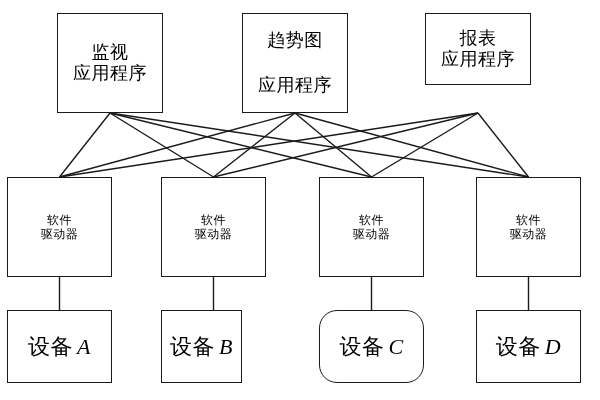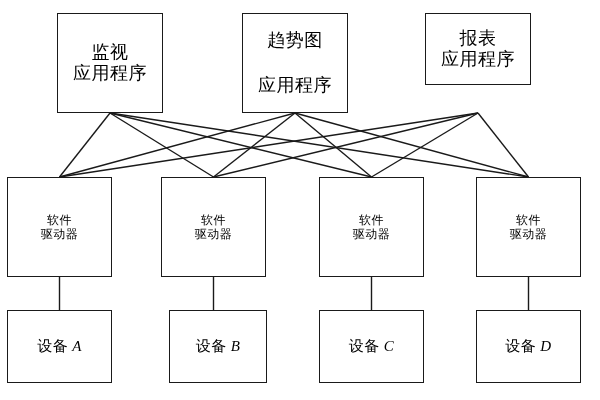--- a/index.html
+++ b/index.html
@@ -34,21 +34,21 @@
     text-align: center;
     line-height: 1.18;
     color: #000000;
   }
   .node .line {
     display: block;
     white-space: nowrap;
   }
   .app-node   { font-size: 18px; letter-spacing: 0.5px; }
   .driver-node{ font-size: 12px; letter-spacing: 0.5px; }
-  .device-node{ font-size: 15px; letter-spacing: 0.5px; }
+  .device-node{ font-size: 22px; letter-spacing: 0.5px; }
   .device-node .line { display: inline; }
   .dev-letter {
     font-style: italic;
     font-family: "Liberation Serif", "DejaVu Serif", serif;
     padding-left: 4px;
   }
 </style>
 </head>
 <body>
 
@@ -96,23 +96,23 @@
         <span class="line">软件</span>
         <span class="line">驱动器</span>
       </div>
       <div class="node driver-node" style="left: 476px; top: 177px; width: 105px; height: 100px;">
         <span class="line">软件</span>
         <span class="line">驱动器</span>
       </div>
       <div class="node device-node" style="left: 7px; top: 310px; width: 105px; height: 73px;">
         <span class="line"><span>设备</span><span class="dev-letter">A</span></span>
       </div>
-      <div class="node device-node" style="left: 161px; top: 310px; width: 98px; height: 73px; margin-left: 8px;">
+      <div class="node device-node" style="left: 161px; top: 310px; width: 81px; height: 73px;">
         <span class="line"><span>设备</span><span class="dev-letter">B</span></span>
       </div>
-      <div class="node device-node" style="left: 319px; top: 310px; width: 105px; height: 73px;">
+      <div class="node device-node" style="left: 319px; top: 310px; width: 105px; height: 73px; border-radius: 18px;">
         <span class="line"><span>设备</span><span class="dev-letter">C</span></span>
       </div>
       <div class="node device-node" style="left: 476px; top: 310px; width: 105px; height: 73px;">
         <span class="line"><span>设备</span><span class="dev-letter">D</span></span>
       </div>
     </div>
 </div>
 
 </body></html>

